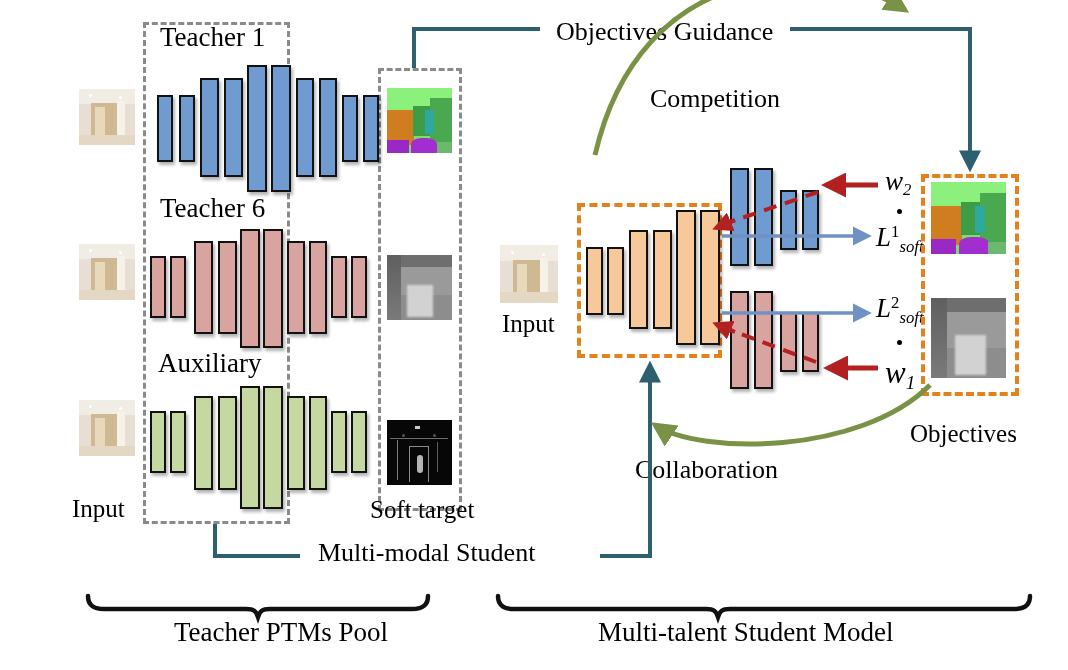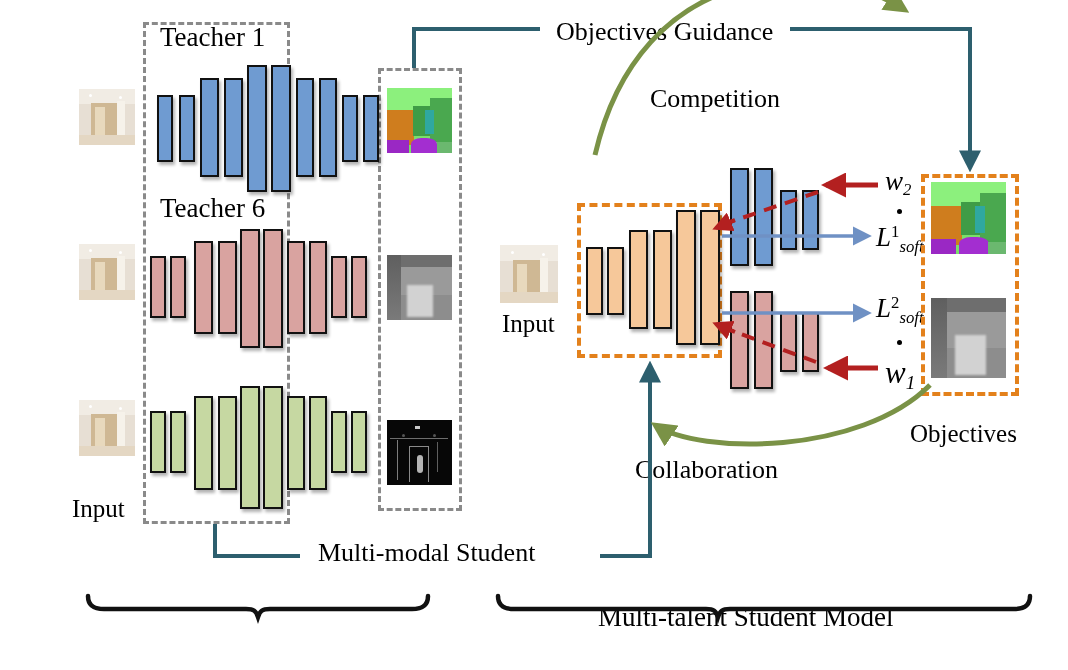--- a/index.html
+++ b/index.html
@@ -113,20 +113,21 @@
   <div class="blk pink" style="left:309px;top:241px;width:18px;height:93px;"></div>
   <div class="blk pink" style="left:331px;top:256px;width:16px;height:62px;"></div>
   <div class="blk pink" style="left:351px;top:256px;width:16px;height:62px;"></div>
 
   <div class="thumb" style="left:387px;top:255px;width:65px;height:65px;
               background:linear-gradient(#6e6e6e 0 18%, #9a9a9a 18% 62%, #8d8d8d 62% 100%);">
     <i style="position:absolute;left:20px;top:30px;width:26px;height:32px;background:#d2d2d2;filter:blur(1px);"></i>
     <i style="position:absolute;left:0;top:0;width:14px;height:65px;background:linear-gradient(#5f5f5f,#7a7a7a);"></i>
   </div>
 
+  <div class="lbl" style="left:158px;top:348px;font-size:27px;">Auxiliary</div>
 
   <div class="blk green" style="left:150px;top:411px;width:16px;height:62px;"></div>
   <div class="blk green" style="left:170px;top:411px;width:16px;height:62px;"></div>
   <div class="blk green" style="left:194px;top:396px;width:19px;height:94px;"></div>
   <div class="blk green" style="left:218px;top:396px;width:19px;height:94px;"></div>
   <div class="blk green" style="left:240px;top:386px;width:20px;height:123px;"></div>
   <div class="blk green" style="left:263px;top:386px;width:20px;height:123px;"></div>
   <div class="blk green" style="left:287px;top:396px;width:18px;height:94px;"></div>
   <div class="blk green" style="left:309px;top:396px;width:18px;height:94px;"></div>
   <div class="blk green" style="left:331px;top:411px;width:16px;height:62px;"></div>
@@ -138,20 +139,21 @@
     <i style="position:absolute;left:22px;top:26px;width:1px;height:36px;background:#8a8a8a;"></i>
     <i style="position:absolute;left:22px;top:26px;width:20px;height:1px;background:#8a8a8a;"></i>
     <i style="position:absolute;left:41px;top:26px;width:1px;height:36px;background:#8a8a8a;"></i>
     <i style="position:absolute;left:30px;top:35px;width:6px;height:18px;background:#b5b5b5;border-radius:3px;"></i>
     <i style="position:absolute;left:50px;top:22px;width:1px;height:30px;background:#5f5f5f;"></i>
     <i style="position:absolute;left:28px;top:6px;width:5px;height:3px;background:#c9c9c9;"></i>
     <i style="position:absolute;left:15px;top:14px;width:3px;height:3px;border-radius:50%;background:#555;"></i>
     <i style="position:absolute;left:46px;top:14px;width:3px;height:3px;border-radius:50%;background:#555;"></i>
   </div>
 
+  <div class="lbl" style="left:370px;top:496px;font-size:25px;">Soft target</div>
 
   <div class="thumb room" style="left:500px;top:245px;width:58px;height:58px;">
     <i style="left:0;top:0;width:58px;height:16px;background:#f1ece4;"></i>
     <i style="left:13px;top:15px;width:27px;height:35px;background:#cfb894;"></i>
     <i style="left:17px;top:19px;width:10px;height:31px;background:#e8d9bd;"></i>
     <i style="left:40px;top:13px;width:8px;height:41px;background:#f6f2ea;"></i>
     <i style="left:0;top:47px;width:58px;height:11px;background:#e4d7c3;"></i>
     <i style="left:11px;top:6px;width:3px;height:3px;border-radius:50%;background:#fff;"></i>
     <i style="left:42px;top:8px;width:3px;height:3px;border-radius:50%;background:#fff;"></i>
   </div>
@@ -212,21 +214,22 @@
     <i style="position:absolute;left:0;top:0;width:16px;height:80px;background:linear-gradient(#5f5f5f,#7a7a7a);"></i>
   </div>
 
   <div class="lbl" style="left:910px;top:420px;font-size:25px;">Objectives</div>
 
   <div class="lbl" style="left:556px;top:17px;font-size:26px;">Objectives Guidance</div>
   <div class="lbl" style="left:318px;top:538px;font-size:26px;">Multi-modal Student</div>
   <div class="lbl" style="left:635px;top:455px;font-size:26px;">Collaboration</div>
   <div class="lbl" style="left:650px;top:84px;font-size:26px;">Competition</div>
 
-  <div class="lbl" style="left:598px;top:602px;font-size:27px;">Multi-talent Student Model</div>
+  <div class="lbl" style="left:174px;top:617px;font-size:27px;">Teacher PTMs Pool</div>
+  <div class="lbl" style="left:598px;top:617px;font-size:27px;">Multi-talent Student Model</div>
 
   <svg class="ov" viewBox="0 0 1068 670">
     <defs>
       <marker id="tealArrow" viewBox="0 0 10 10" refX="8" refY="5" markerWidth="5.5" markerHeight="5.5" orient="auto-start-reverse">
         <path d="M0,0 L10,5 L0,10 z" fill="#2d5f6e"></path>
       </marker>
       <marker id="greenArrow" viewBox="0 0 10 10" refX="8" refY="5" markerWidth="5" markerHeight="5" orient="auto-start-reverse">
         <path d="M0,0 L10,5 L0,10 z" fill="#7a9246"></path>
       </marker>
       <marker id="redArrow" viewBox="0 0 10 10" refX="8" refY="5" markerWidth="5" markerHeight="5" orient="auto-start-reverse">

